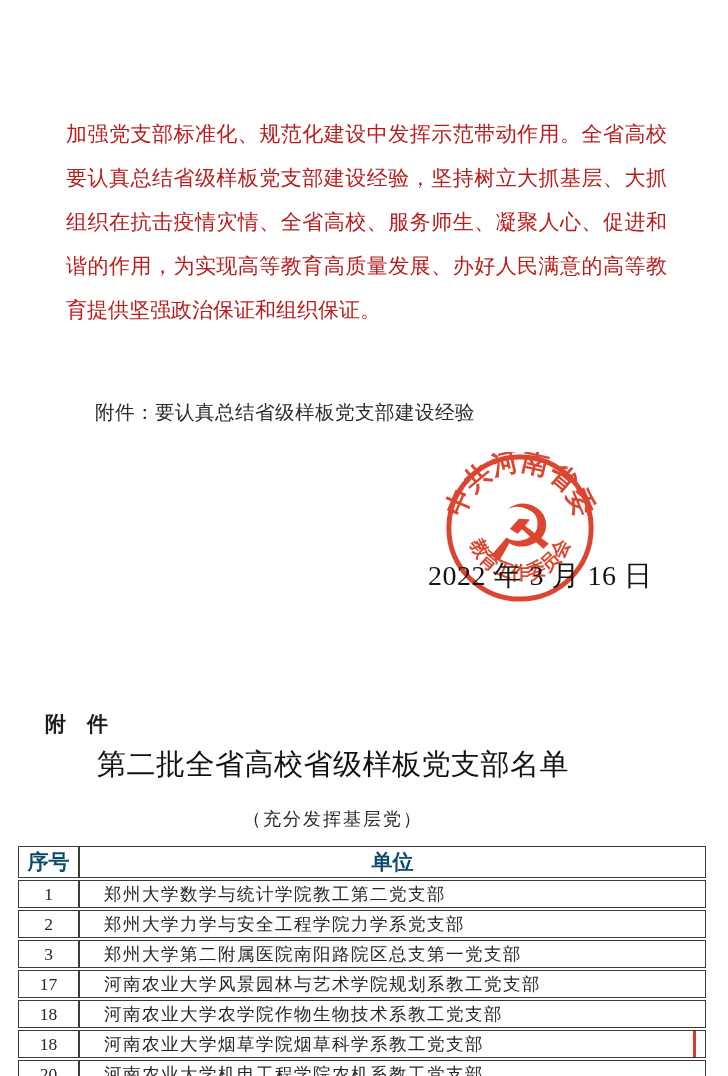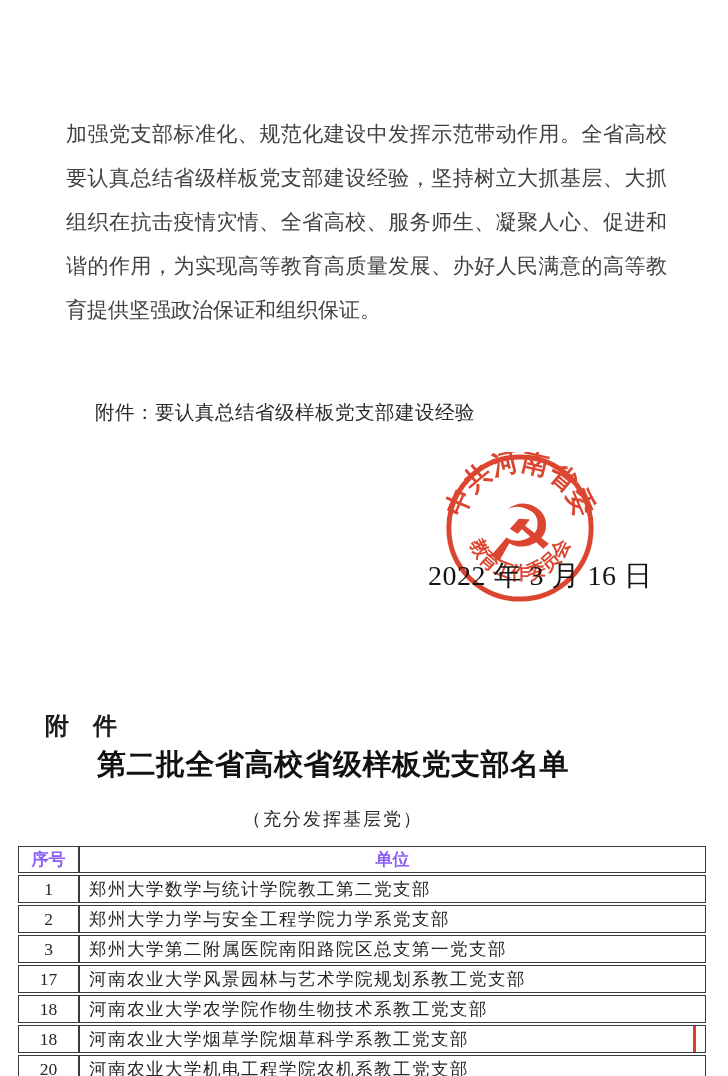--- a/index.html
+++ b/index.html
@@ -1,44 +1,44 @@
 <!DOCTYPE html>
 <html><head>
 <meta charset="utf-8">
 <style>
   html,body{margin:0;padding:0;}
   body{
     width:728px;height:1076px;position:relative;background:#ffffff;overflow:hidden;
     font-family:"Liberation Serif","DejaVu Serif",serif;color:#222;
   }
   
-  .para{position:absolute;left:66px;top:112px;width:601px;font-size:21px;line-height:44px;color:#404040;}
+  .para{position:absolute;left:66px;top:112px;width:601px;font-size:21px;line-height:44px;color:#b91c1c;}
   .para .line{text-align:justify;text-align-last:justify;height:44px;overflow:hidden;}
   .para .line.last{text-align-last:left;}
   
   .attach-line{position:absolute;left:95px;top:399px;font-size:19.5px;letter-spacing:0.5px;color:#2a2a2a;}
   
   .stamp{position:absolute;left:436px;top:452px;width:168px;height:152px;}
   .stamp svg{display:block;}
   .stamp-arc-top{font-family:"Liberation Serif","DejaVu Serif",serif;font-weight:bold;font-size:27px;}
   .stamp-arc-bottom{font-family:"Liberation Serif","DejaVu Serif",serif;font-weight:bold;font-size:19px;}
   .stamp-emblem{font-family:"DejaVu Sans",sans-serif;}
   .stamp-date{position:absolute;left:428px;top:557px;font-size:28px;color:#141414;letter-spacing:0.5px;white-space:nowrap;}
   
-  .appendix-label{position:absolute;left:45px;top:710px;font-size:24px;font-weight:600;color:#1c1c1c;}
-  .doc-title{position:absolute;left:13px;top:745px;width:640px;text-align:center;font-size:29px;font-weight:bold;color:#111;letter-spacing:0.5px;}
+  .appendix-label{position:absolute;left:45px;top:710px;font-size:21px;font-weight:600;color:#1c1c1c;}
+  .doc-title{position:absolute;left:13px;top:745px;width:640px;text-align:center;font-size:29px;font-weight:normal;color:#111;letter-spacing:0.5px;}
   .doc-subtitle{position:absolute;left:13px;top:807px;width:640px;text-align:center;font-size:18px;letter-spacing:2px;color:#2a2a2a;}
   
   .roster{position:absolute;left:18px;top:844px;width:688px;border-collapse:separate;border-spacing:0 2px;table-layout:fixed;}
   .roster th,.roster td{border:1.3px solid #3a3a3a;overflow:hidden;white-space:nowrap;}
-  .roster th{height:19px;font-size:17px;font-weight:bold;text-align:center;color:#8b5cf6;padding:1px 0;}
+  .roster th{height:19px;font-size:21px;font-weight:bold;text-align:center;color:#0c4a6e;padding:1px 0;}
   .roster td{height:23px;font-size:17.5px;color:#262626;padding:1px 0;}
   .roster col.c-no{width:61px;}
   .roster td.no-cell{text-align:center;}
-  .roster td.unit-cell{text-align:left;padding-left:9px;letter-spacing:1.5px;position:relative;}
+  .roster td.unit-cell{text-align:left;padding-left:24px;letter-spacing:1.5px;position:relative;}
   .row-highlight-box{position:absolute;left:-7px;right:9px;top:-4.5px;bottom:-4.5px;
     border:3.5px solid #e23a29;border-radius:4px;pointer-events:none;z-index:2;}
 </style>
 </head>
 <body>
 
 <div class="para">
   <div class="line">加强党支部标准化、规范化建设中发挥示范带动作用。全省高校</div>
   <div class="line">要认真总结省级样板党支部建设经验，坚持树立大抓基层、大抓</div>
   <div class="line">组织在抗击疫情灾情、全省高校、服务师生、凝聚人心、促进和</div>

